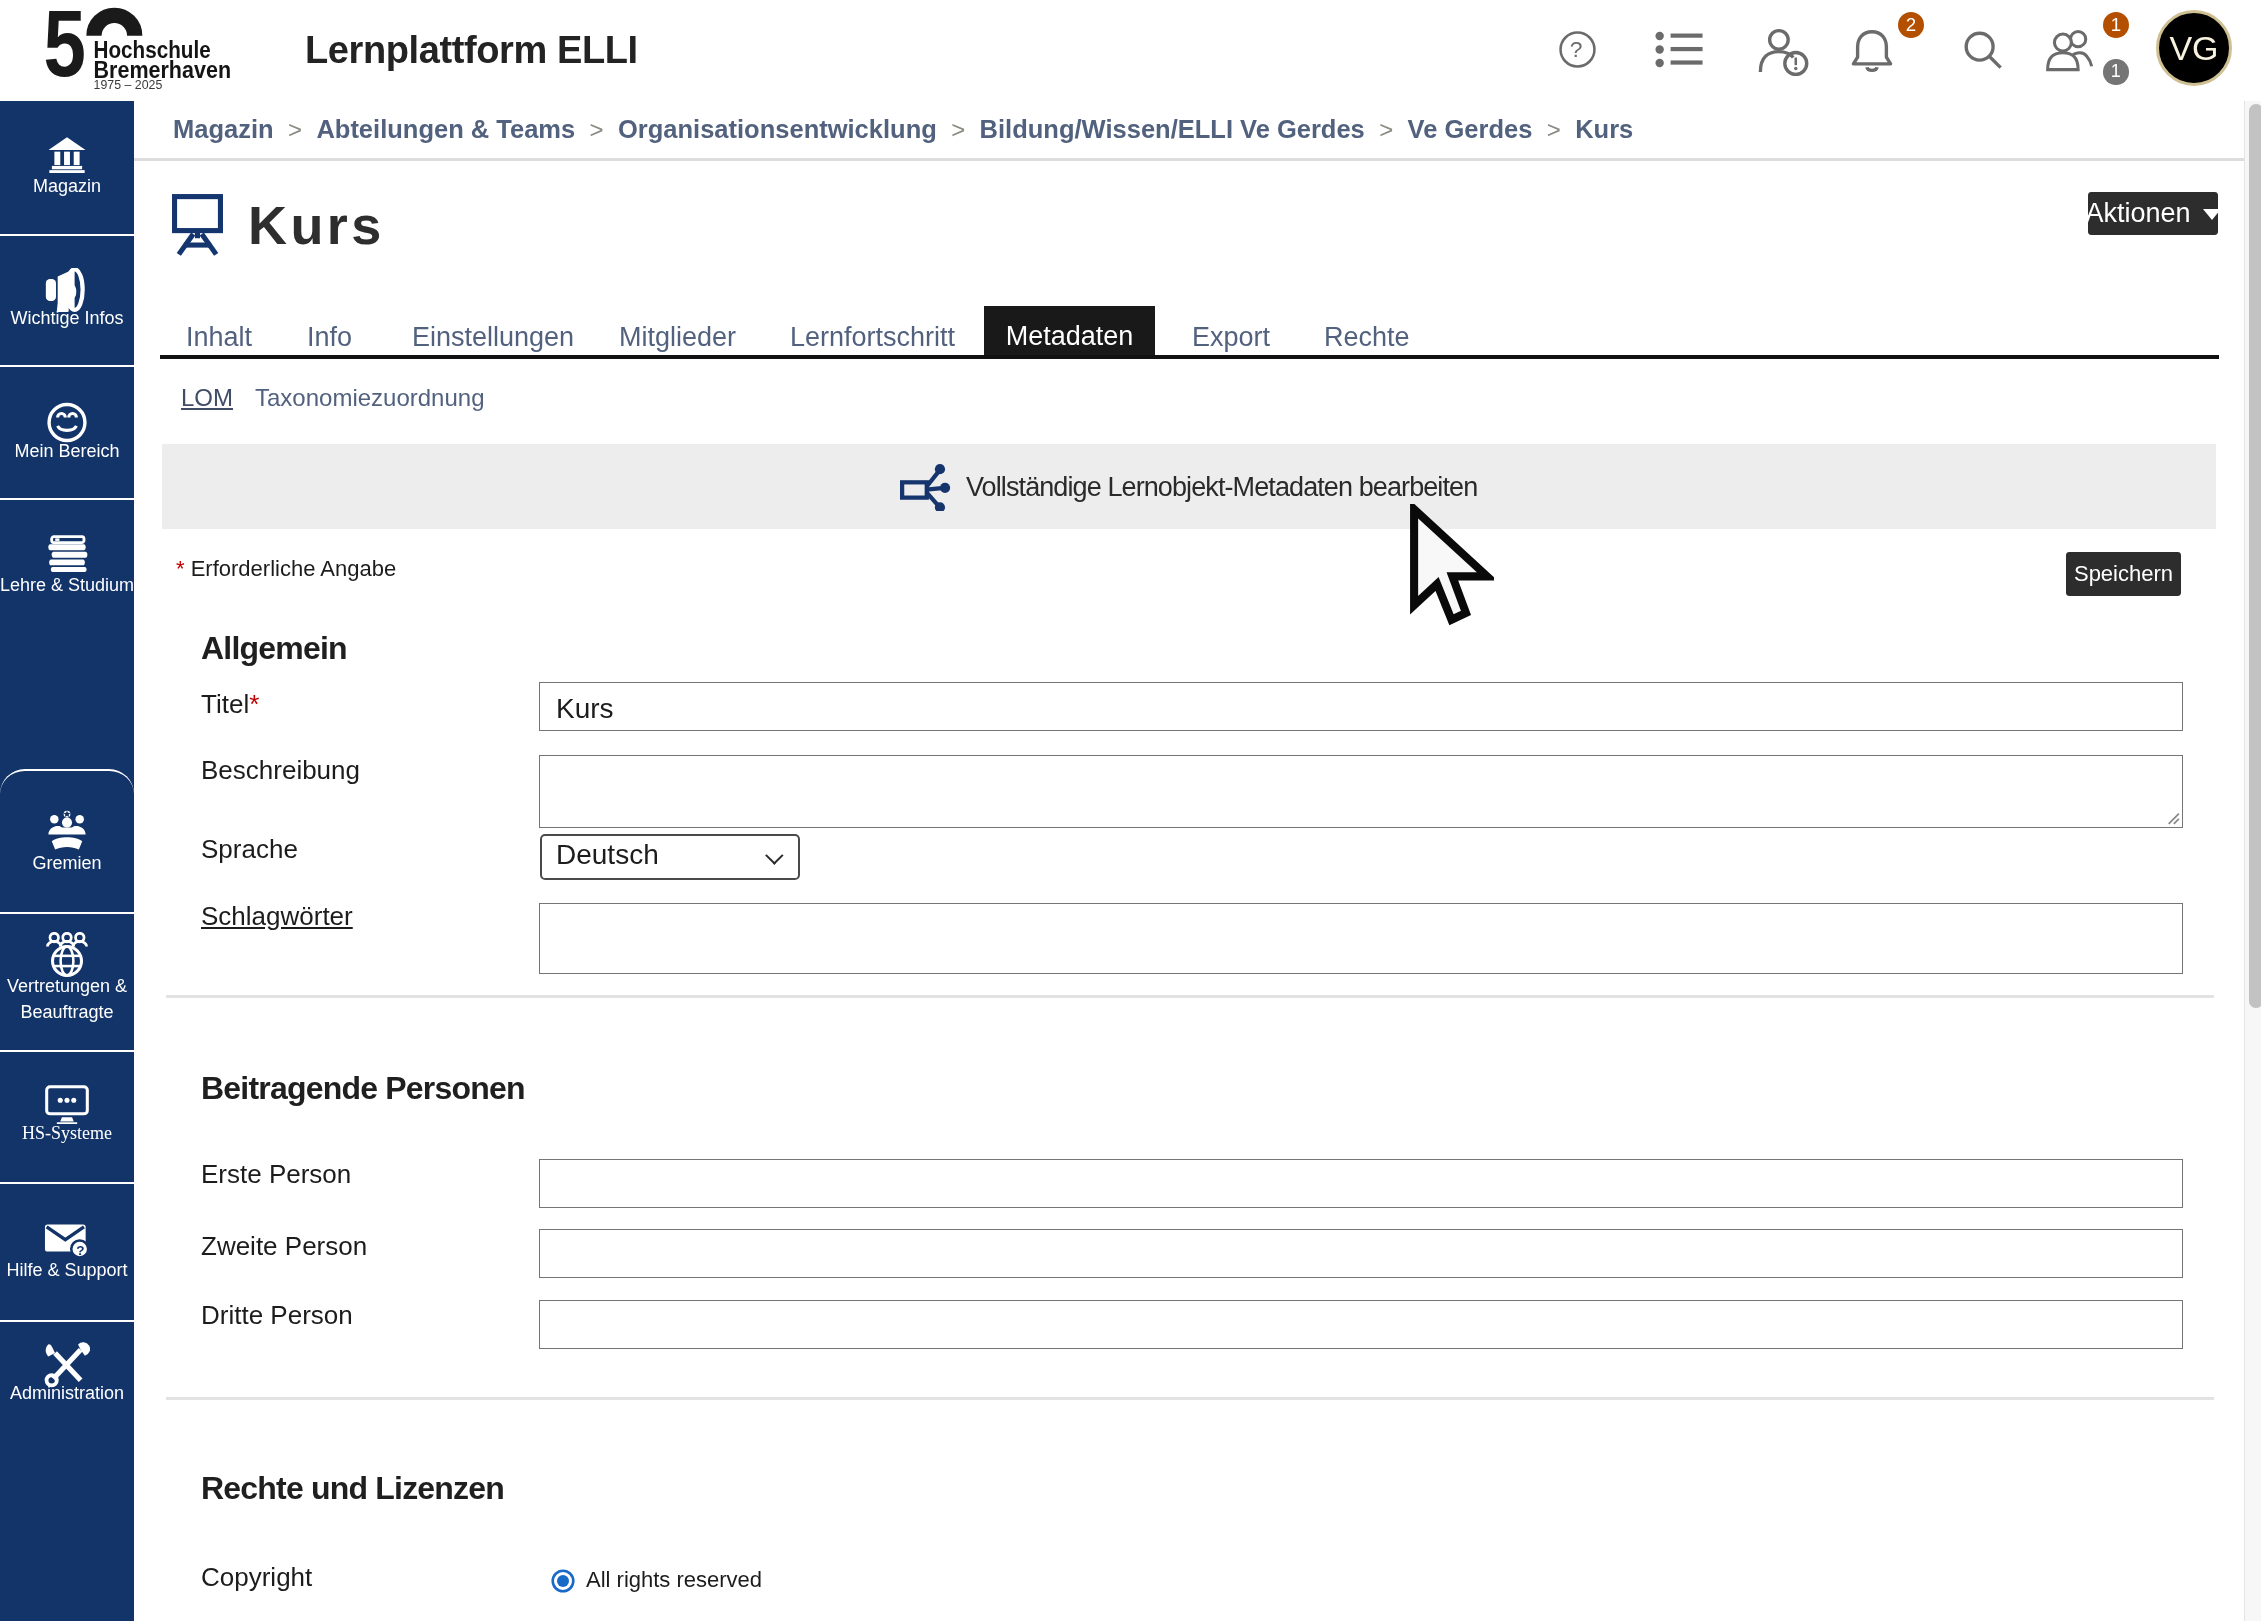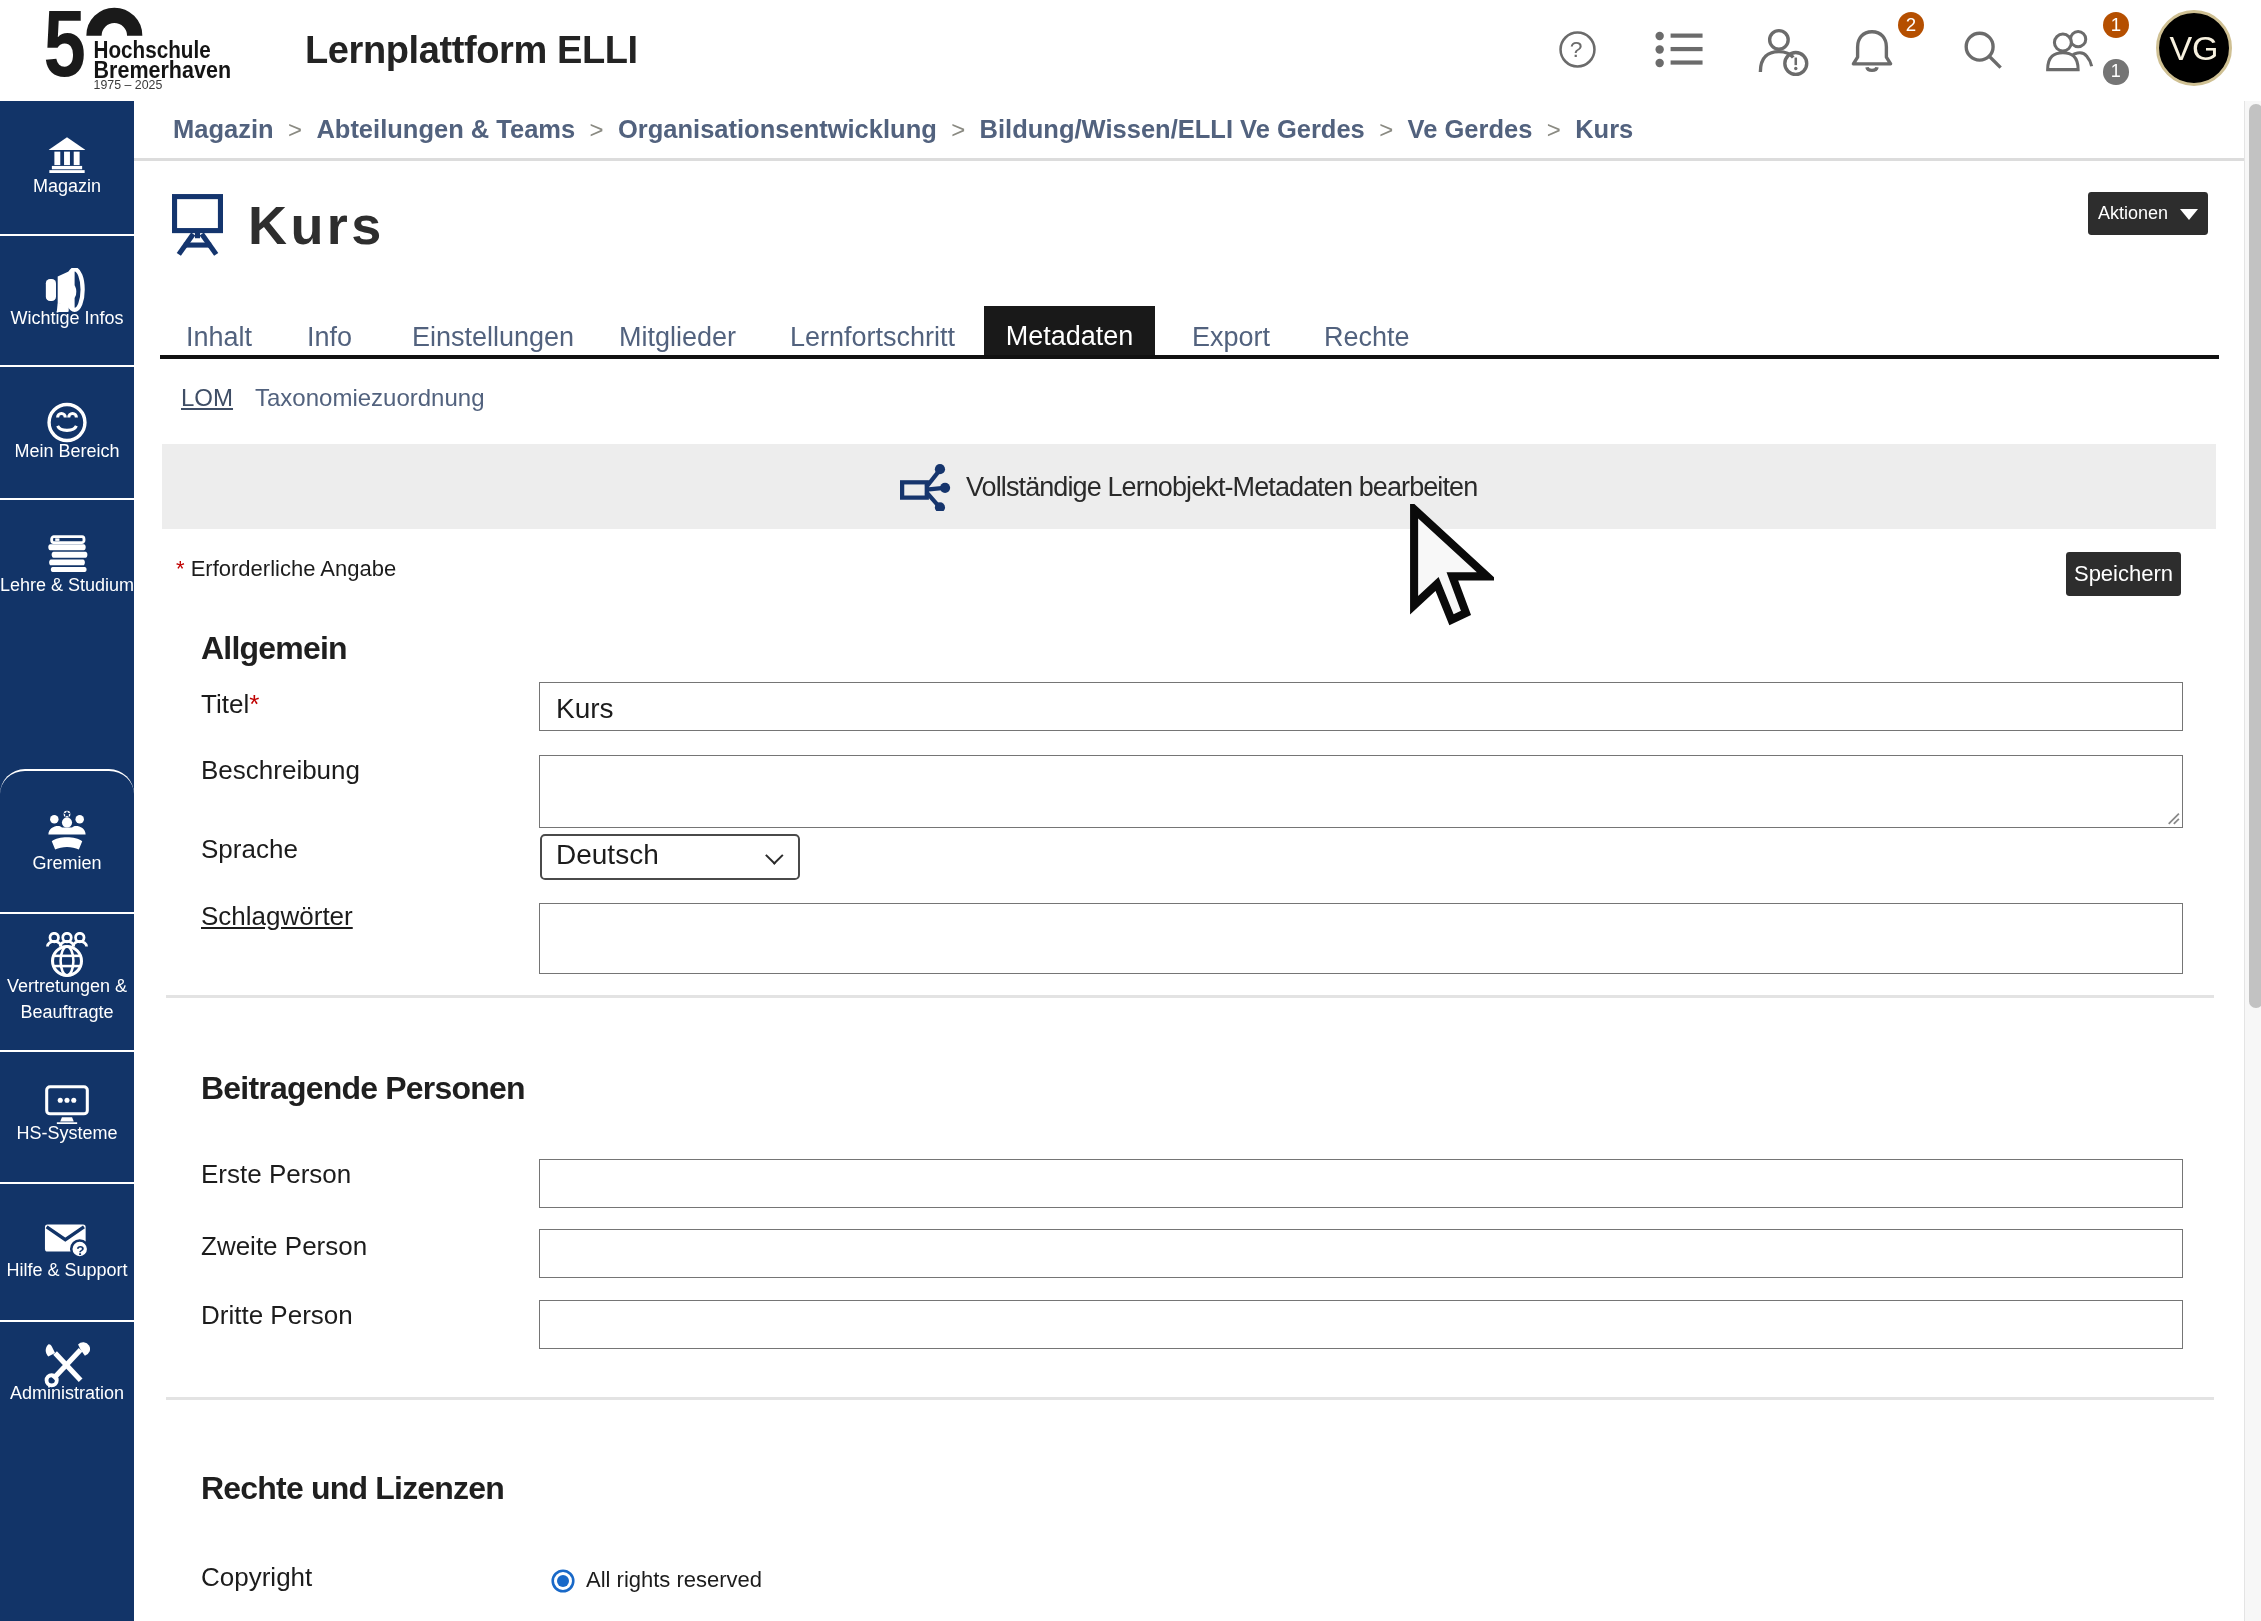--- a/index.html
+++ b/index.html
@@ -18,21 +18,21 @@
   .sblabel { position:absolute; width:134px; text-align:center; color:#fff; font-size:18px; line-height:25.5px; white-space:nowrap; left:50%; transform:translateX(-50%); }
   .sbicon { position:absolute; left:50%; transform:translateX(-50%); }
 
   
   #crumbs { position:absolute; left:173px; top:101px; height:57px; display:flex; align-items:center; gap:0; font-size:25.5px; font-weight:bold; color:#52627e; }
   #crumbs .sep { color:#8a8a82; font-weight:400; font-size:24px; margin:0 14.4px; }
   #crumbdiv { position:absolute; left:134px; top:158px; width:2110px; height:3.4px; background:#dcdcdc; }
 
   
   #h1text { position:absolute; left:248px; top:194px; font-size:54px; font-weight:bold; letter-spacing:3.4px; color:#2e2e2e; }
-  #aktbtn { position:absolute; left:2088px; top:192px; width:120px; height:43px; background:#2d2d2d; border-radius:3.4px; color:#fff; font-size:18px; display:flex; align-items:center; justify-content:center; gap:12px; }
+  #aktbtn { position:absolute; left:2088px; top:192px; width:130px; height:43px; background:#2d2d2d; border-radius:3.4px; color:#fff; font-size:27px; display:flex; align-items:center; justify-content:center; gap:12px; }
   #aktbtn .car { width:0; height:0; border-left:9.3px solid transparent; border-right:9.3px solid transparent; border-top:11px solid #fff; margin-top:2.5px; }
 
   
   .tab { position:absolute; top:322px; font-size:27px; color:#52627e; }
   #tabactive { position:absolute; left:984px; top:306px; width:171px; height:49px; background:#191919; color:#fff; font-size:27px; display:flex; align-items:flex-end; justify-content:center; padding-bottom:3.4px; }
   #tabline { position:absolute; left:160px; top:355px; width:2059px; height:4.2px; background:#111; }
   .stab { position:absolute; font-size:24px; color:#52627e; }
 
   
   #gbar { position:absolute; left:162px; top:444px; width:2054px; height:85px; background:#ededed; }
@@ -183,21 +183,21 @@
           <path d="M20 17 a8 6 0 0 1 16 0" fill="none" stroke="#fff" stroke-width="3.2"></path>
           <path d="M35 17 a8 6 0 0 1 16 0" fill="none" stroke="#fff" stroke-width="3.2"></path>
           <circle cx="28" cy="34" r="17" fill="none" stroke="#fff" stroke-width="3.6"></circle>
           <ellipse cx="28" cy="34" rx="7.5" ry="17" fill="none" stroke="#fff" stroke-width="3"></ellipse>
           <line x1="11.5" y1="28" x2="44.5" y2="28" stroke="#fff" stroke-width="3"></line>
           <line x1="11.5" y1="40" x2="44.5" y2="40" stroke="#fff" stroke-width="3"></line>
         </svg>
       </div>
       <div class="sblabel" style="top:60px;">Vertretungen &amp;<br>Beauftragte</div>
     </div>
-    <div class="sbitem" style="top: 949px; height: 152px;">
+    <div class="sbitem" style="top: 949px; height: 152px; font-family: Liberation Serif, serif;">
       <div class="sbicon" style="top:33px;">
         <svg width="44" height="39" viewBox="0 0 52 46">
           <rect x="2" y="2" width="48" height="32" rx="4" fill="none" stroke="#fff" stroke-width="3.6"></rect>
           <circle cx="18" cy="18" r="3" fill="#fff"></circle>
           <circle cx="26" cy="18" r="3" fill="#fff"></circle>
           <circle cx="34" cy="18" r="3" fill="#fff"></circle>
           <path d="M20 38 L32 38 L34 43 L18 43 Z" fill="#fff"></path>
           <rect x="14" y="44" width="24" height="2.5" fill="#fff"></rect>
         </svg>
       </div>

